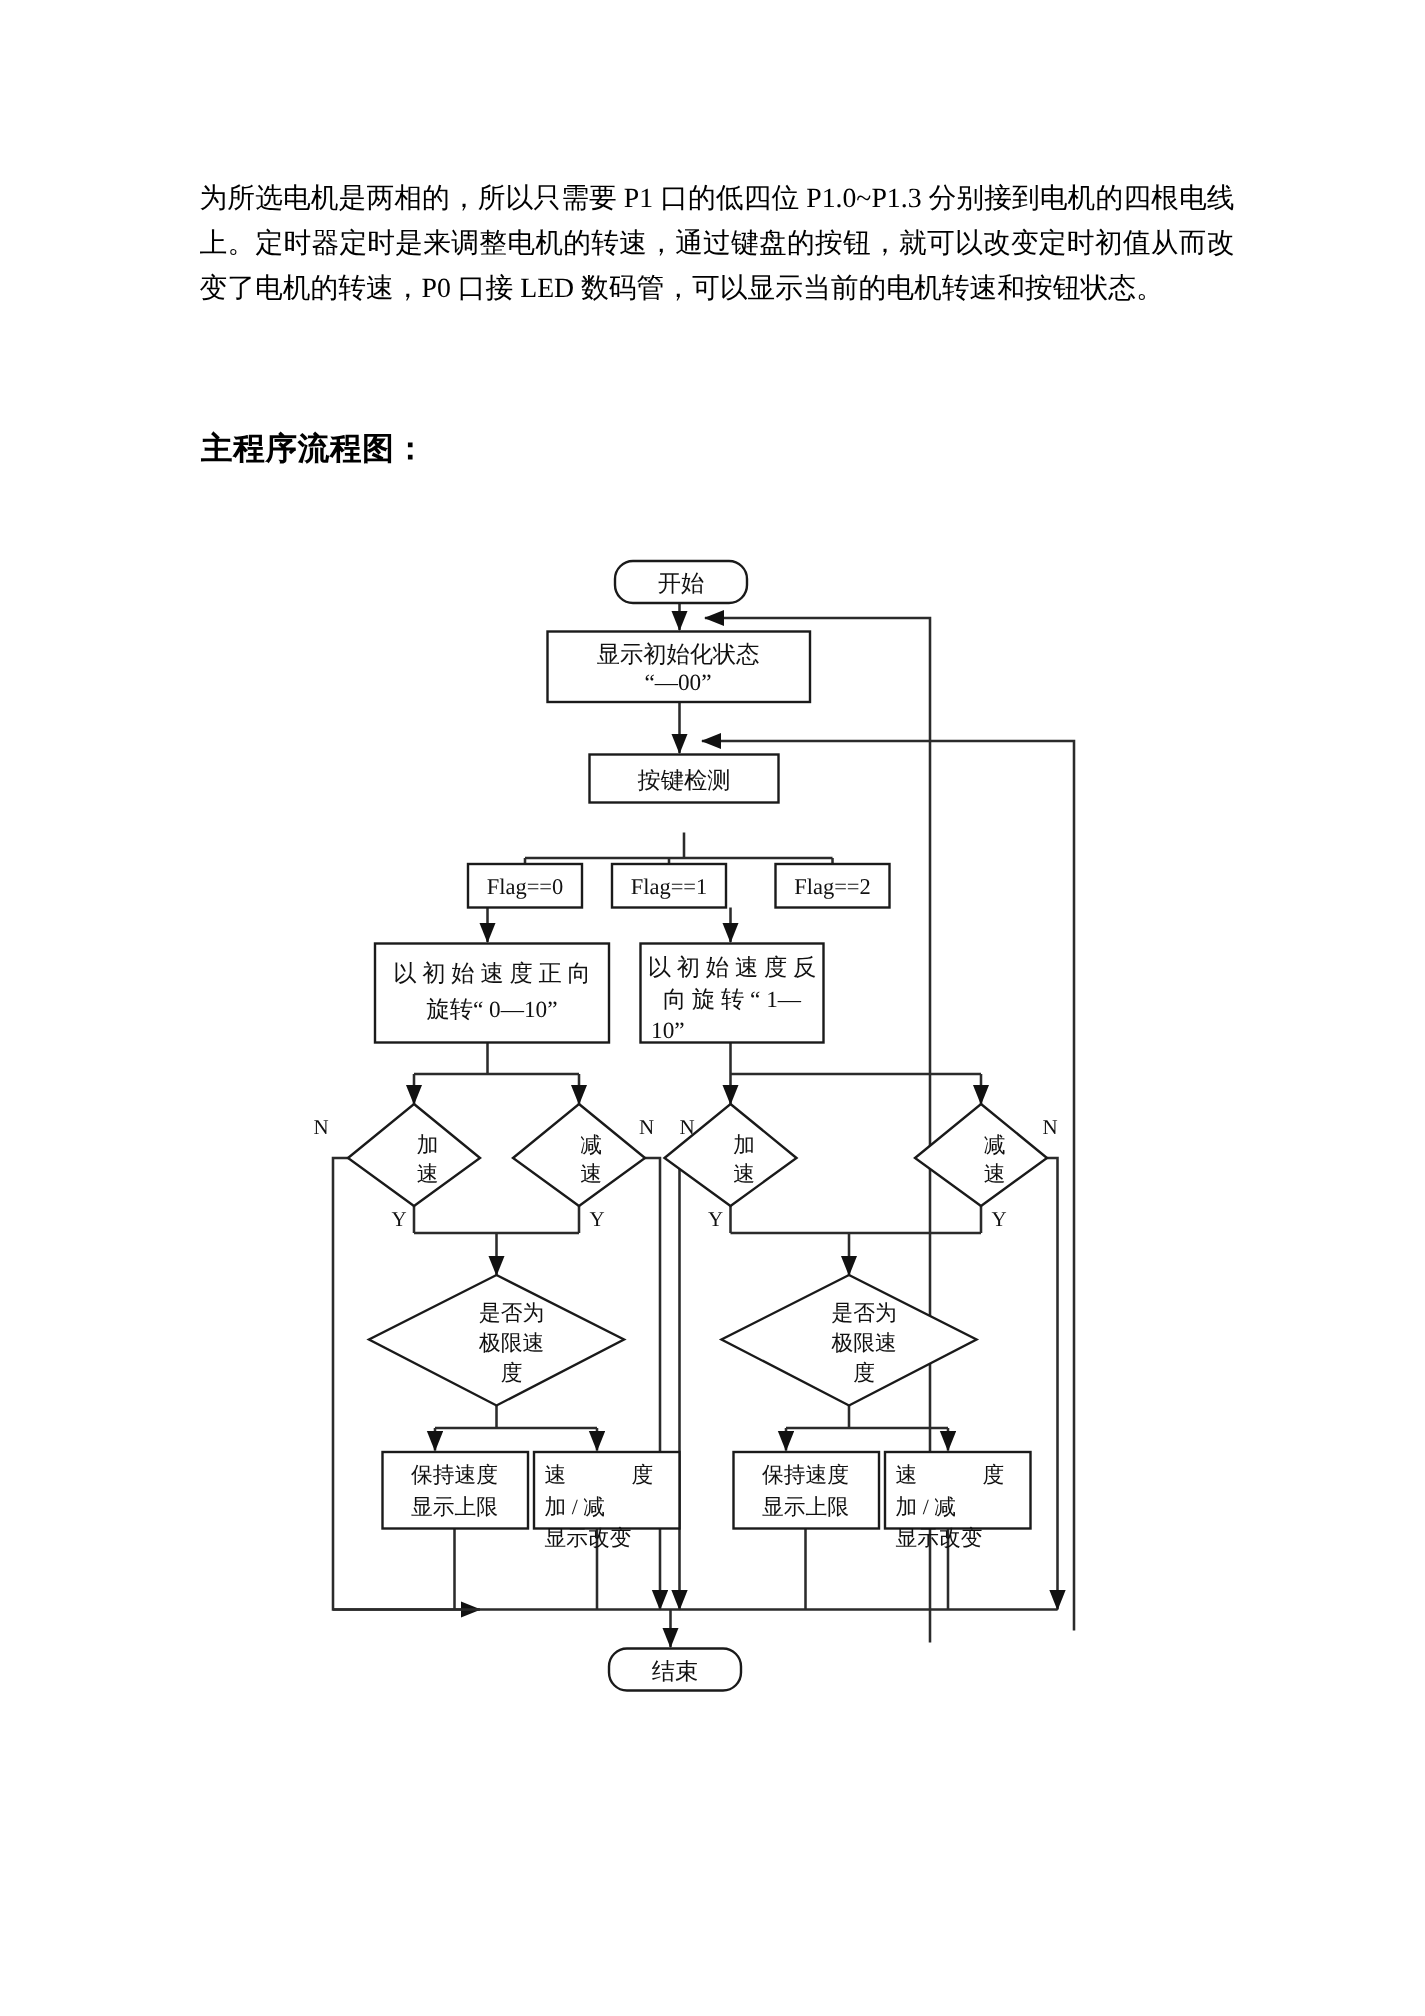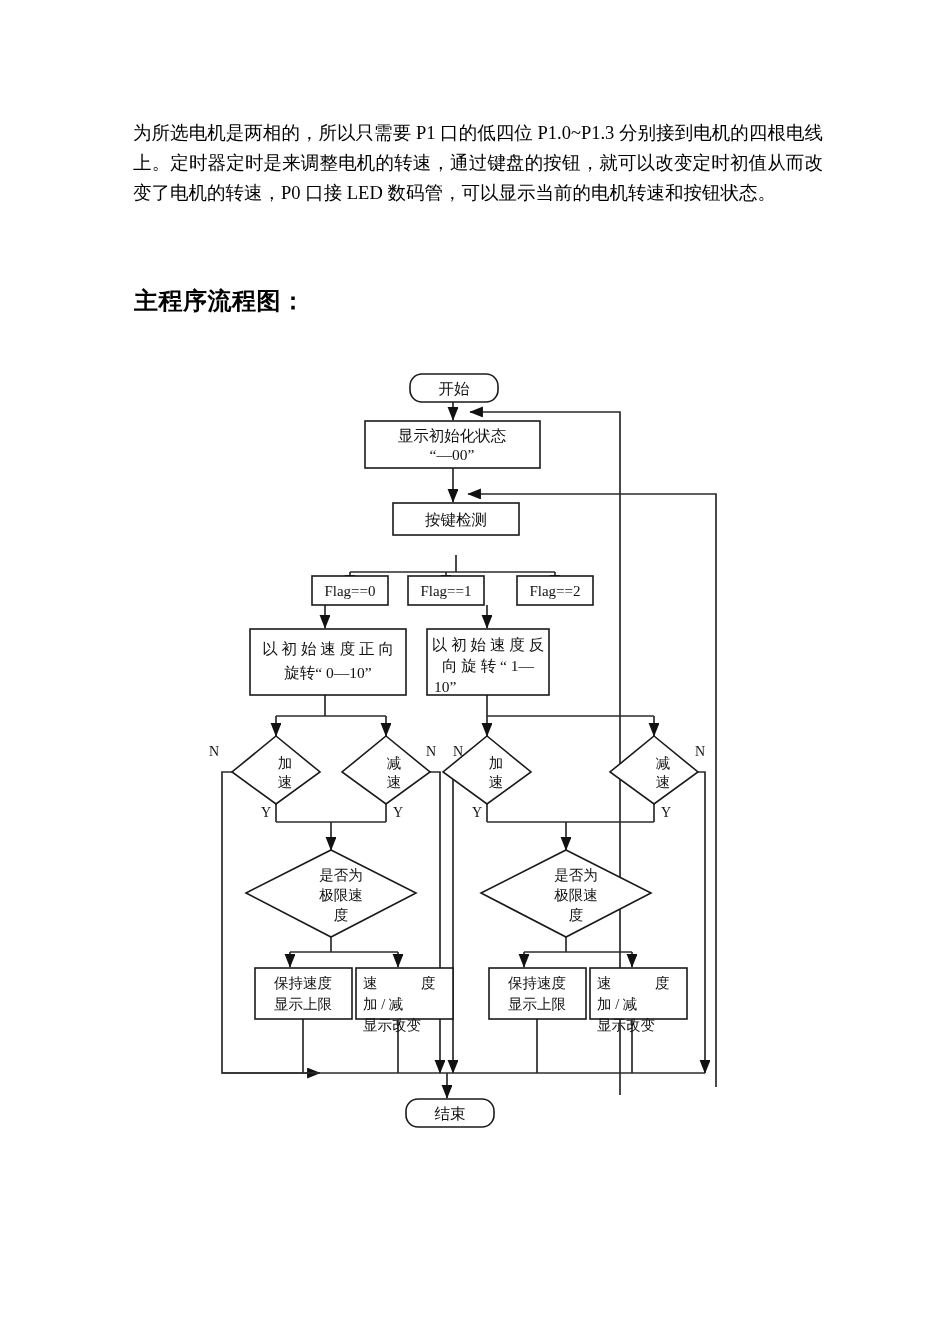--- a/index.html
+++ b/index.html
@@ -35,21 +35,21 @@
     margin: 0;
   }
   .body-text p.indent {
     text-indent: 2em;
   }
   .section-heading {
     position: absolute;
     left: 134px;
     top: 285px;
     font-family: "DejaVu Sans", "Liberation Sans", sans-serif;
-    font-size: 24px;
+    font-size: 21px;
     font-weight: bold;
     letter-spacing: 0.5px;
   }
   .flow-wrap {
     position: absolute;
     left: 0;
     top: 350px;
     width: 940px;
     height: 790px;
   }

